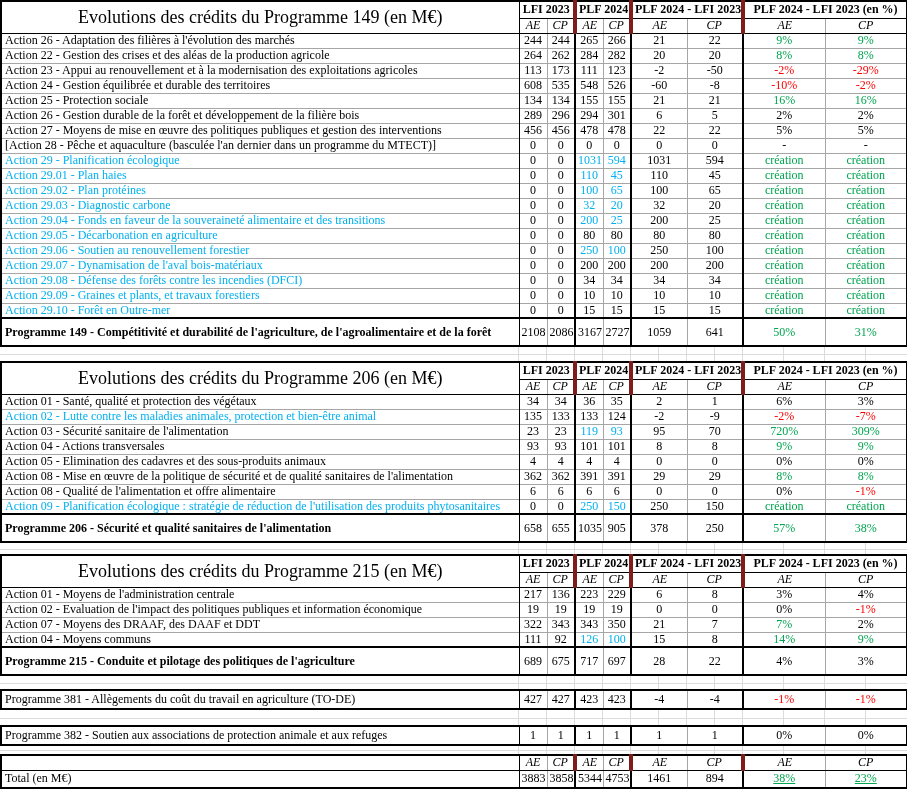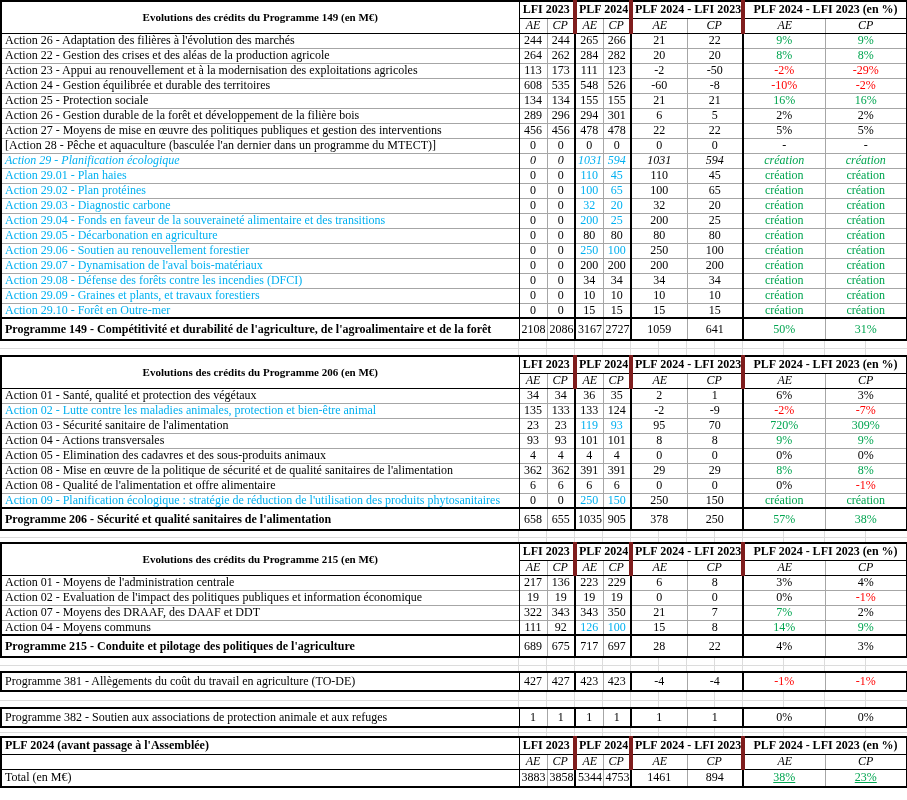--- a/index.html
+++ b/index.html
@@ -5,39 +5,39 @@
   *{box-sizing:border-box}
   html,body{margin:0;padding:0;background:#fff}
   body{width:907px;font-family:"Liberation Serif","DejaVu Serif",serif;color:#000}
   .sheet{width:907px}
 
   table{border-collapse:collapse;table-layout:fixed;width:907px;border:2px solid #000;background:#fff}
   th,td{padding:0 2px;font-size:12px;height:15px;line-height:13px;white-space:nowrap;overflow:hidden;font-weight:normal}
 
   
   thead th{border-bottom:1px solid #000}
-  th.tl{font-weight:bold;text-align:center;font-size:11px;height:17px}
+  th.tl{font-weight:normal;text-align:center;font-size:18px;height:17px}
   th.tll{font-weight:bold;text-align:left;padding-left:3px;height:17px}
   th.gh{font-weight:bold;text-align:center;height:17px}
   th.sh{font-style:italic;text-align:center;height:15px}
   th.b1{border-left:1px solid #000}
   th.b2{border-left:4px solid #7f1d1d}
   th.bg{border-left:1px solid #a6a6a6}
 
   
   tbody td{border-top:1px solid #a6a6a6}
   tbody tr:first-child td{border-top:none}
   tbody td:nth-child(2){border-left:1px solid #000}
   tbody td:nth-child(3),tbody td:nth-child(5),tbody td:nth-child(7),tbody td:nth-child(9){border-left:1px solid #a6a6a6}
   tbody td:nth-child(4),tbody td:nth-child(6),tbody td:nth-child(8){border-left:2px solid #000}
   td.lbl{text-align:left;padding-left:3px}
   td.n{text-align:center}
-  tr.total td{border-top:2px solid #000;height:22px}
+  tr.total td{border-top:2px solid #000;height:28px}
   tr.total td.lbl{font-weight:bold}
-  tr.it td{font-style:italic}
+  tr.it td{}
   table.single td{height:19px}
   table.single td.lbl{font-weight:normal}
   table.final tbody td{height:18px}
 
   
   .s-k{color:#000}
   .s-c{color:#00B0F0}
   .s-g{color:#00A550}
   .s-r{color:#FF0000}
   .s-gu{color:#00A550;text-decoration:underline}
@@ -611,27 +611,20 @@
         <col style="width:28px">
         <col style="width:28px">
         <col style="width:28px">
       <col style="width:56px">
         <col style="width:56px">
         <col style="width:82px">
         <col style="width:82px">
     </colgroup>
     <thead>
       <tr>
-        <th class="tll">PLF 2024 (avant passage à l'Assemblée)</th>
-        <th class="gh b1" colspan="2">LFI 2023</th>
-        <th class="gh b2" colspan="2">PLF 2024</th>
-        <th class="gh b2" colspan="2">PLF 2024 - LFI 2023</th>
-        <th class="gh b2" colspan="2">PLF 2024 - LFI 2023 (en %)</th>
-      </tr>
-      <tr>
         <th></th>
         <th class="sh b1">AE</th>
         <th class="sh bg">CP</th>
         <th class="sh b2">AE</th>
         <th class="sh bg">CP</th>
         <th class="sh b2">AE</th>
         <th class="sh bg">CP</th>
         <th class="sh b2">AE</th>
         <th class="sh bg">CP</th>
       </tr>

